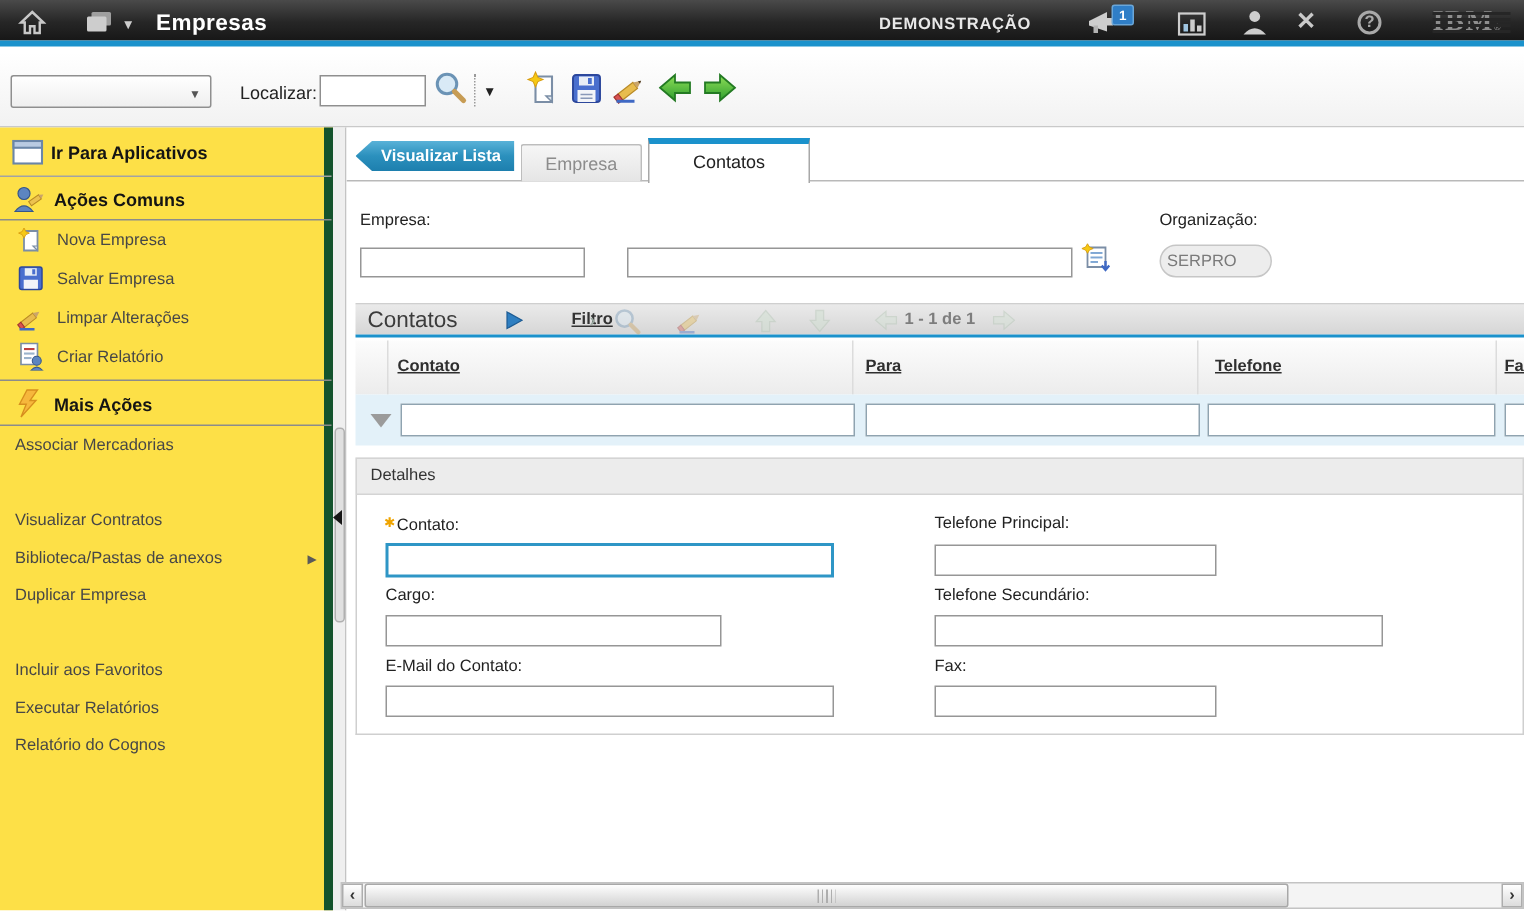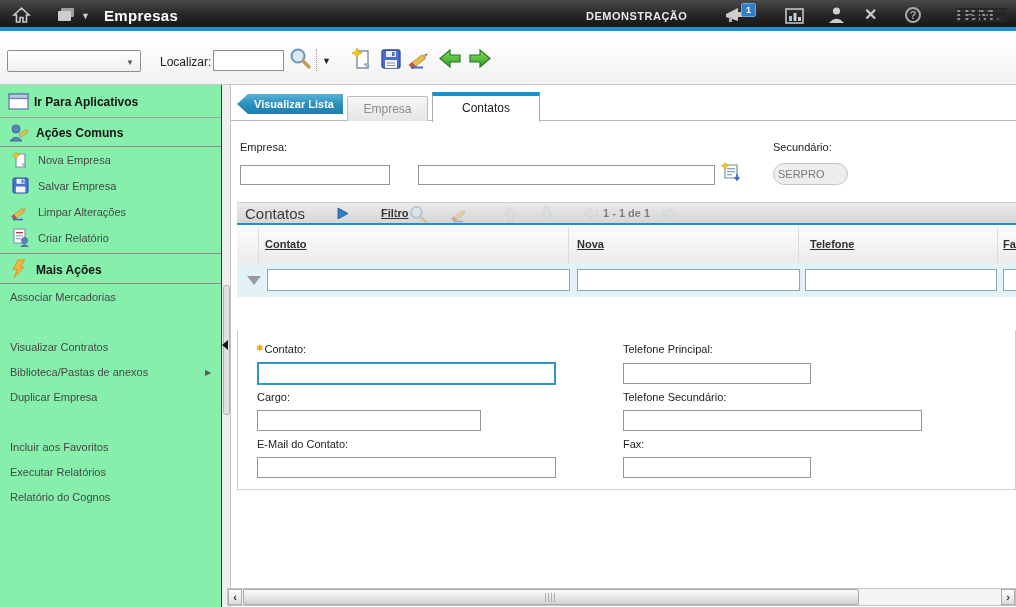--- a/index.html
+++ b/index.html
@@ -47,21 +47,21 @@
   }
   .combo .caret { position:absolute; right:6px; top:7px; font-size:8px; color:#555; }
   .tb-label { font-size:12px; color:#222; }
   .tb-input { width:71px; height:21px; border:1px solid #8f8f8f; background:#fff; font-size:11px; padding:0 3px; }
   .dotted-sep { width:0; height:22px; border-left:1px dotted #9a9a9a; }
   .small-caret { font-size:9px; color:#222; }
 
   
   #sidebar {
     left:0; top:85px; width:222px; height:522px;
-    background:#86efac; border-right:1px solid #14532d;
+    background:#fde047; border-right:6px solid #14532d;
   }
   .side-row { position:absolute; left:0; width:221px; }
   .side-head-label { font-weight:bold; font-size:12px; color:#141414; }
   .side-item-label { font-size:11px; color:#474747; }
   #sb-goto { top:0; height:33px; border-bottom:1px solid #a3a3a3; }
   #sb-common-head { top:33px; height:29px; border-bottom:1px solid #8c8c8c; }
   #sb-more-head { top:168px; height:31px; border-top:1px solid #8c8c8c; border-bottom:1px solid #8c8c8c; }
   .submenu-arrow { color:#5a5a5a; font-size:8px; }
 
   #side-scrollbar {
@@ -419,21 +419,21 @@
   <span class="abs" style="left:490px; top:76px;">
     <svg width="20" height="21" viewBox="0 0 20 21">
         <path d="M4 4 H16 V17 H4 Z" fill="#fff" stroke="#7b8ea6" stroke-width="1.2"></path>
         <rect x="6" y="7" width="8" height="1.3" fill="#7fa7d4"></rect>
         <rect x="6" y="10" width="8" height="1.3" fill="#7fa7d4"></rect>
         <rect x="6" y="13" width="5" height="1.3" fill="#7fa7d4"></rect>
         <polygon points="4,1.5 5.3,3.7 7.8,4.7 5.3,5.7 4,7.9 2.7,5.7 .2,4.7 2.7,3.7" fill="#f6c913" stroke="#d89d10" stroke-width=".6"></polygon>
         <path d="M16 13 V18 M13.5 16 L16 19 L18.5 16" stroke="#3f69c4" stroke-width="1.6" fill="none"></path>
       </svg>
   </span>
-  <span class="abs fld-label" style="left:542px; top:56px;">Secundário:</span>
+  <span class="abs fld-label" style="left:542px; top:56px;">Organização:</span>
   <div class="abs readonly-field" style="left:542px; top:78px;border-radius:11px;">SERPRO</div>
 
   <div id="tbl-titlebar" class="abs">
     <span id="tbl-title" class="abs" style="left:8px; top:2px;">Contatos</span>
     <span class="abs" style="left:100px; top:4px;">
       <svg width="12" height="13" viewBox="0 0 12 13">
           <polygon points="1,1 11,6.5 1,12" fill="#2f7fc1" stroke="#1d5c94" stroke-width=".8"></polygon>
         </svg>
     </span>
     <span class="abs filtro-link" style="left:116px; top:4px;margin-left:28px;">Filtro</span>
@@ -478,33 +478,34 @@
         </svg>
     </span>
   </div>
 
   <div id="tbl-header" class="abs">
     <div class="col-sep" style="left:21px;"></div>
     <div class="col-sep" style="left:331px;"></div>
     <div class="col-sep" style="left:561px;"></div>
     <div class="col-sep" style="left:760px;"></div>
     <span class="col-label" style="left:28px;">Contato</span>
-    <span class="col-label" style="left:340px;">Nova</span>
+    <span class="col-label" style="left:340px;">Para</span>
     <span class="col-label" style="left:573px;">Telefone</span>
     <span class="col-label" style="left:766px;">Fax</span>
   </div>
 
   <div id="tbl-filter-row" class="abs">
     <span class="row-toggle"></span>
     <input class="filter-input" style="left: 30px; width: 303px;" value="">
     <input class="filter-input" style="left: 340px; width: 223px;" value="">
     <input class="filter-input" style="left: 568px; width: 192px;" value="">
     <input class="filter-input" style="left: 766px; width: 60px;" value="">
   </div>
 
+  <div id="details-bar" class="abs">Detalhes</div>
   <div id="details-body" class="abs">
     <span class="abs fld-label" style="left:18px; top:13px;"><span class="req-star">✱</span><span>Contato:</span></span>
     <input class="abs det-input focused" style="left: 19px; top: 32px; width: 299px;" value="">
 
     <span class="abs fld-label" style="left:385px; top:13px;">Telefone Principal:</span>
     <input class="abs det-input" style="left: 385px; top: 33px; width: 188px;" value="">
 
     <span class="abs fld-label" style="left:19px; top:61px;">Cargo:</span>
     <input class="abs det-input" style="left: 19px; top: 80px; width: 224px;" value="">
 

